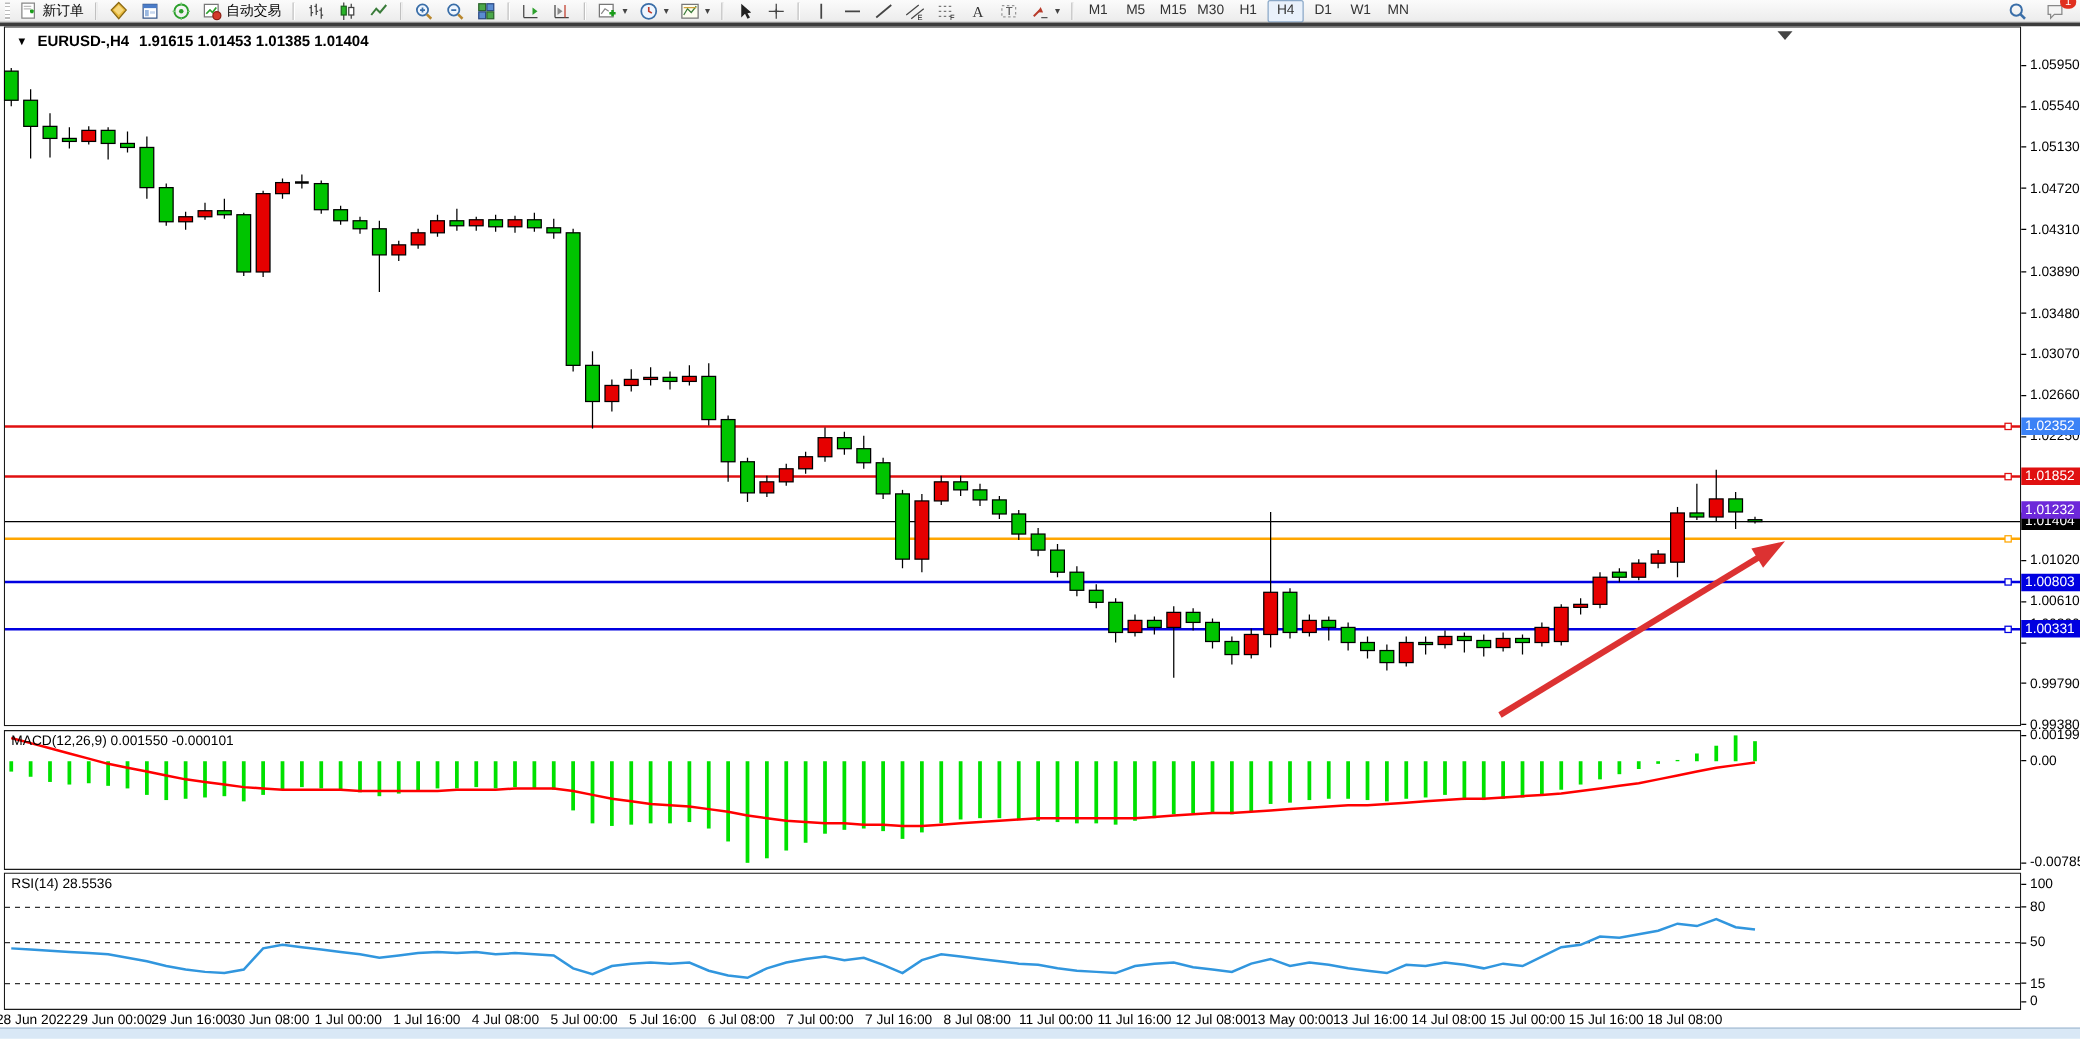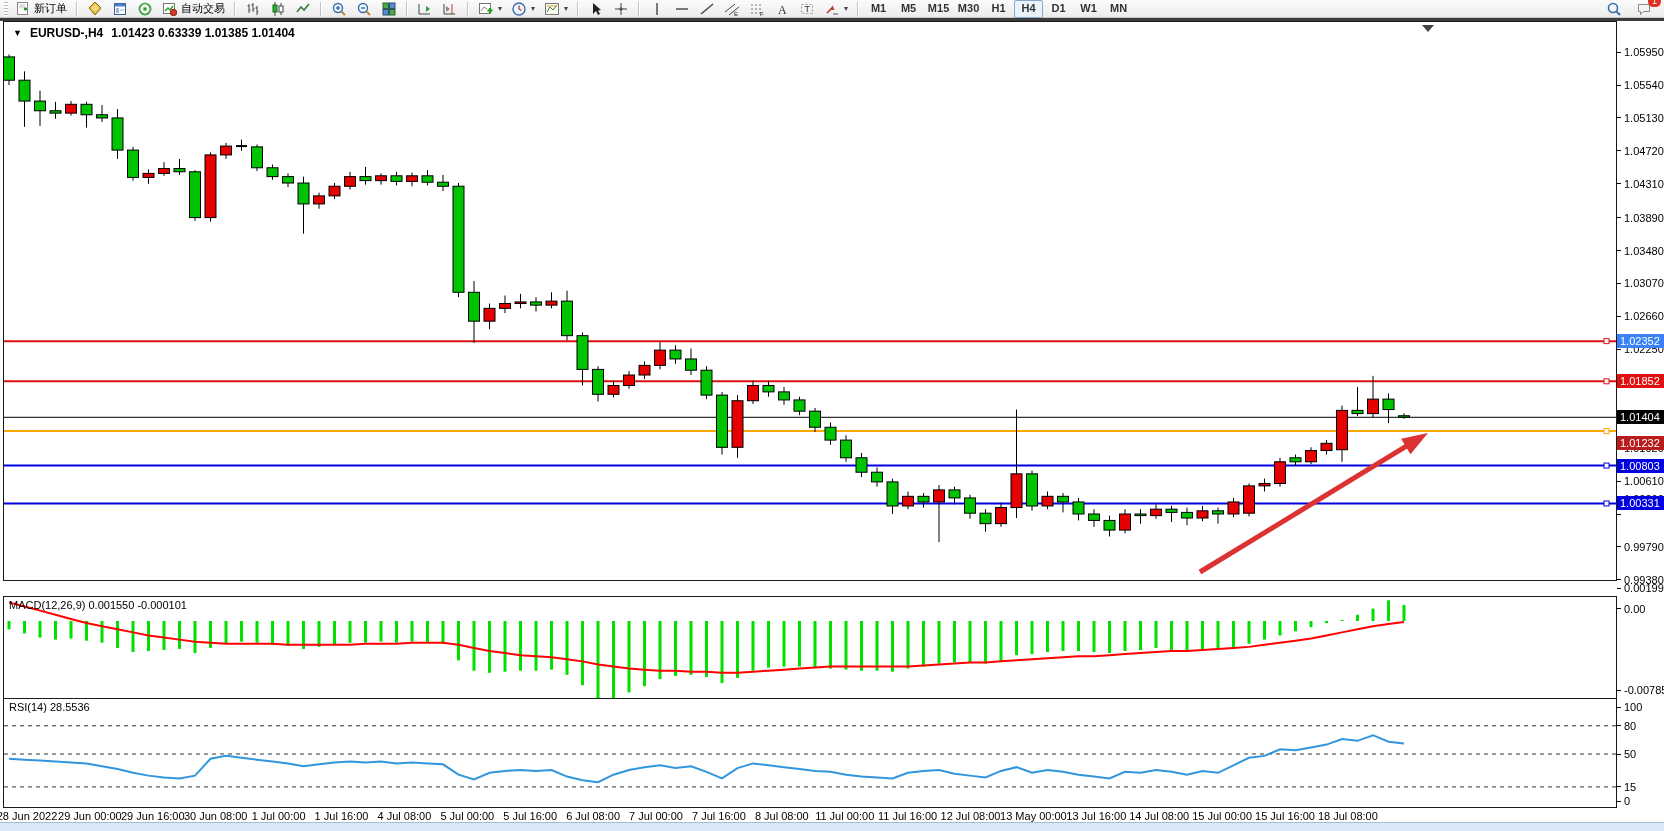--- a/index.html
+++ b/index.html
@@ -9,32 +9,32 @@
   #toolbar{position:absolute;left:0;top:0;width:1664px;height:18px;
            background:linear-gradient(#fbfbfb,#ececec);border-bottom:1px solid #c6c6c6;
            display:flex;align-items:center;gap:1px;padding-left:2px;box-sizing:border-box;}
   .tb-btn{height:16px;display:flex;align-items:center;gap:3px;padding:0 3px;border:1px solid transparent;
           border-radius:2px;cursor:default;white-space:nowrap;}
   .tb-btn svg{display:block;}
   .tb-sep{width:1px;height:14px;background:#c0c0c0;margin:0 4px;border-right:1px solid #fff;}
   .tb-grip{width:4px;height:14px;margin:0 2px;
            background:repeating-linear-gradient(#bbb 0 1px,#fff 1px 3px);}
   .caret{font-size:8px;color:#444;margin-left:1px;}
-  .tf-btn{width:27px;height:16px;line-height:15px;text-align:center;color:#333;border:1px solid transparent;font-weight:bold;}
+  .tf-btn{width:27px;height:16px;line-height:15px;text-align:center;color:#333;border:1px solid transparent;}
   .tf-btn.active{border:1px solid #8aa8c8;background:#e9f1fb;border-radius:2px;}
   #tb-right{margin-left:auto;display:flex;align-items:center;gap:6px;padding-right:8px;}
   .badge{position:absolute;right:-6px;top:-5px;background:#e03020;color:#fff;border-radius:7px;
          min-width:11px;height:11px;line-height:11px;font-size:9px;text-align:center;padding:0 1px;}
   #chat-wrap{position:relative;}
   
   #mdi-edge{position:absolute;left:0;top:18px;width:1664px;height:3px;background:#3c3c3c;}
   
   .pane{position:absolute;left:3px;background:#fff;}
   #main-pane {top:21px;height:560px;width:1614px;}
-  #macd-pane {top:584px;height:112px;width:1614px;margin-top:12px;}
+  #macd-pane {top:584px;height:112px;width:1614px;}
   #rsi-pane  {top:698px;height:110px;width:1614px;}
   .pane svg{position:absolute;left:0;top:0;}
   #chart-title{position:absolute;left:10px;top:5px;font-weight:bold;font-size:12px;display:flex;gap:8px;align-items:center;}
   #chart-title .tri{font-size:9px;font-weight:normal;}
   .ind-label{position:absolute;left:6px;top:3px;font-size:11px;}
   
   #price-axis{position:absolute;left:1617px;top:21px;width:47px;height:790px;}
   .ptick{position:absolute;left:7px;width:40px;font-size:11px;}
   .ptick-dash{position:absolute;left:0;width:4px;height:1px;background:#000;}
   .ptag{position:absolute;left:0;width:44px;height:14px;line-height:14px;color:#fff;font-size:11px;
@@ -453,21 +453,21 @@
         <line x1="1401" y1="392.34543107158254" x2="1401" y2="397.80806197102316" stroke="#000"></line>
         <rect x="1395.5" y="394.75541529192367" width="11" height="1.526323339548867" fill="#00c400" stroke="#000"></rect>
       </g>
       <polygon points="1419,4 1431,4 1425,11" fill="#444"></polygon>
       <line x1="1197" y1="551" x2="1406.2155910005897" y2="423.4518984689386" stroke="#dc3232" stroke-width="5"></line>
       <polygon points="1425,412 1407.485111465263,433.2185927812316 1398.115376354313,417.84953087262335" fill="#dc3232"></polygon>
     </svg>
   <div id="chart-title">
     <span class="tri">▼</span>
     <span>EURUSD-,H4</span>
-    <span>1.01423 0.63339 1.01385 1.01404</span>
+    <span>1.91615 1.01453 1.01385 1.01404</span>
   </div>
 </div>
 
 <div id="macd-pane" class="pane">
   <svg id="macd-svg" width="1614" height="112">
       <rect x="0.5" y="0.5" width="1613" height="111" fill="none" stroke="#1a1a1a"></rect>
       <rect x="4.5" y="24.99815157116451" width="3" height="8.280961182994456" fill="#00e100"></rect>
       <rect x="20" y="24.99815157116451" width="3" height="12.421441774491687" fill="#00e100"></rect>
       <rect x="35.5" y="24.99815157116451" width="3" height="16.561922365988917" fill="#00e100"></rect>
       <rect x="51" y="24.99815157116451" width="3" height="18.632162661737528" fill="#00e100"></rect>
@@ -601,21 +601,21 @@
     <div class="ptick" style="top:454.0659876631758px">1.00610</div>
     <div class="ptick-dash" style="top:492.5024386745085px"></div>
     <div class="ptick" style="top:472px">1.00200</div>
     <div class="ptick-dash" style="top:525.4388896858411px"></div>
     <div class="ptick" style="top:519.9388896858411px">0.99790</div>
     <div class="ptick-dash" style="top:558.3753406971737px"></div>
     <div class="ptick" style="top:552.8753406971737px">0.99380</div>
     <div class="ptag" style="top:313.12623726868435px;background:#3b82f6">1.02352</div>
     <div class="ptag" style="top:353.2926409410404px;background:#e01010">1.01852</div>
     <div class="ptag" style="top:389.28173863147254px;background:#000000">1.01404</div>
-    <div class="ptag" style="top:415px;background:#b91c1c">1.01232</div>
+    <div class="ptag" style="top:380px;background:#6d28d9">1.01232</div>
     <div class="ptag" style="top:437.56175584564613px;background:#0000e0">1.00803</div>
     <div class="ptag" style="top:475.4788409123516px;background:#0000e0">1.00331</div>
     <div class="ptick" style="top:561.3164510166358px;color:#000">0.001998</div>
     <div class="ptick-dash" style="top:566.8164510166358px"></div>
     <div class="ptick" style="top:581.9981515711645px;color:#000">0.00</div>
     <div class="ptick-dash" style="top:587.4981515711645px"></div>
     <div class="ptick" style="top:663.2550831792976px;color:#000">-0.00785</div>
     <div class="ptick-dash" style="top:668.7550831792976px"></div>
     <div class="ptick" style="top:680px">100</div>
     <div class="ptick-dash" style="top:685.5px"></div>

